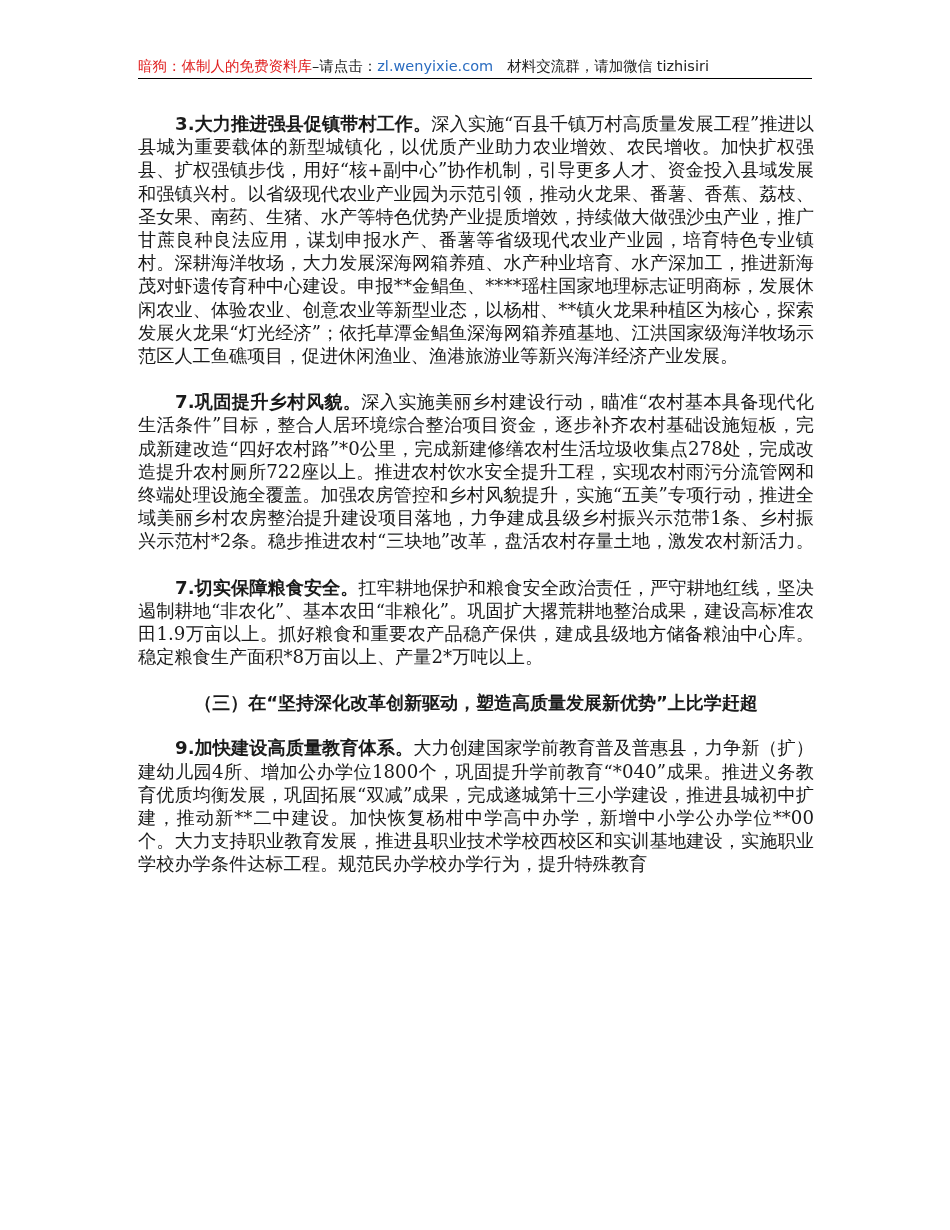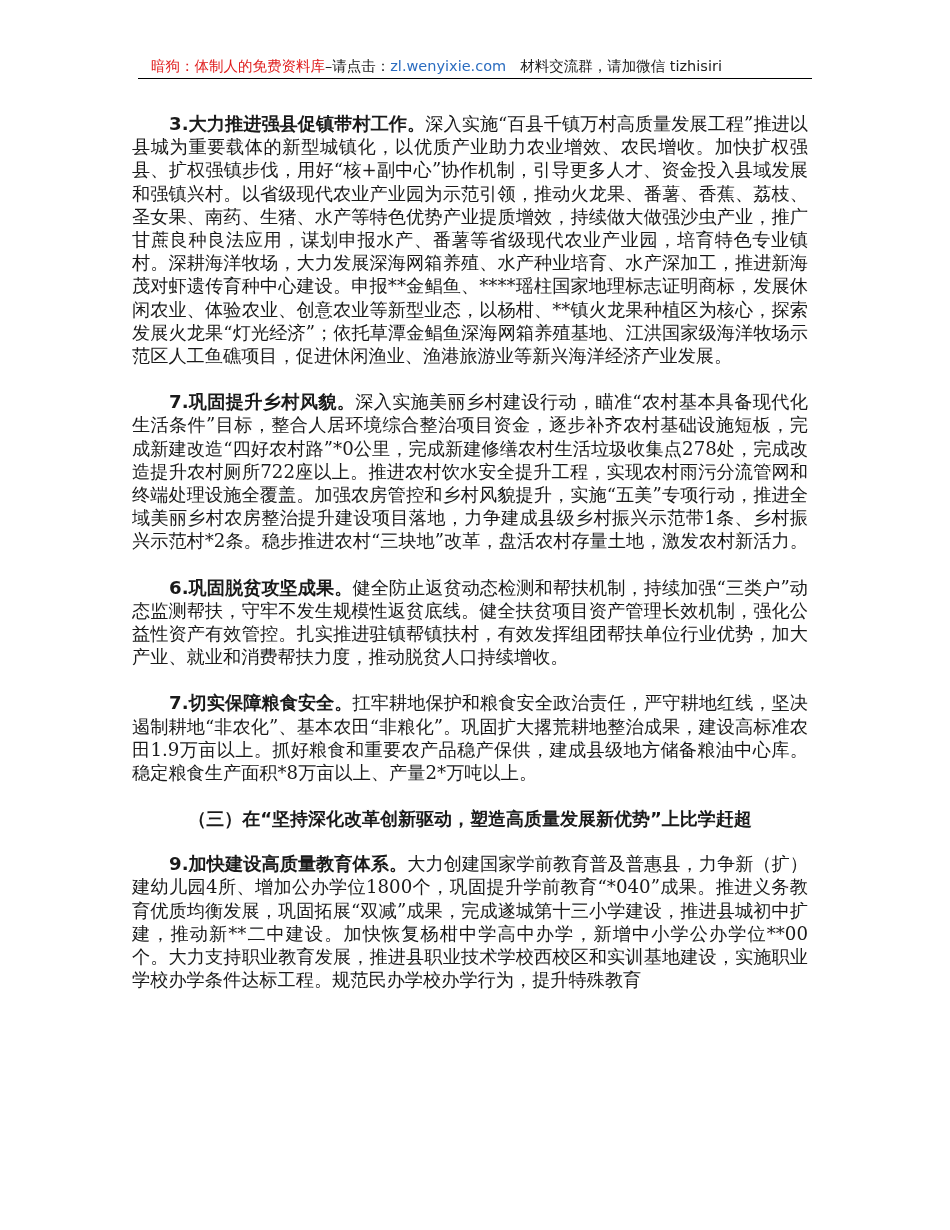--- a/index.html
+++ b/index.html
@@ -1,27 +1,27 @@
 <!DOCTYPE html>
 <html><head>
 <meta charset="utf-8">
 <style>
   html, body { margin: 0; padding: 0; background: #ffffff; }
   body { width: 950px; height: 1230px; position: relative; overflow: hidden; }
   .header {
     position: absolute; left: 138px; top: 56px; width: 674px;
     font-family: "DejaVu Sans", sans-serif; font-size: 14.5px; line-height: 20px;
-    white-space: nowrap; color: #222; margin-left: 13px;
+    white-space: nowrap; color: #222;
   }
   .header .red { color: #e02020; }
   .header .blue { color: #2a6cc0; }
   .header .gap { display: inline-block; width: 14px; }
   .rule { position: absolute; left: 138px; top: 78px; width: 674px; height: 1px; background: #000; }
   .page {
-    position: absolute; left: 132px; top: 112px; width: 676px;
+    position: absolute; left: 138px; top: 112px; width: 676px;
     font-family: "DejaVu Serif", serif; font-size: 18.2px; line-height: 23.2px;
     color: #1a1a1a; text-align: justify;
   }
   .para { margin: 0 0 23px 0; text-indent: 37px; }
   .para b { font-family: "DejaVu Sans", sans-serif; font-weight: bold; }
   .section-heading {
     margin: 15px 0 22px 0; text-align: center;
     font-family: "DejaVu Sans", sans-serif; font-weight: bold; font-size: 18px; line-height: 23px;
   }
 </style>
@@ -34,22 +34,19 @@
 <div class="rule"></div>
 
 <div class="page">
   <p class="para">
     <b>3.大力推进强县促镇带村工作。</b><span>深入实施“百县千镇万村高质量发展工程”推进以县城为重要载体的新型城镇化，以优质产业助力农业增效、农民增收。加快扩权强县、扩权强镇步伐，用好“核+副中心”协作机制，引导更多人才、资金投入县域发展和强镇兴村。以省级现代农业产业园为示范引领，推动火龙果、番薯、香蕉、荔枝、圣女果、南药、生猪、水产等特色优势产业提质增效，持续做大做强沙虫产业，推广甘蔗良种良法应用，谋划申报水产、番薯等省级现代农业产业园，培育特色专业镇村。深耕海洋牧场，大力发展深海网箱养殖、水产种业培育、水产深加工，推进新海茂对虾遗传育种中心建设。申报**金鲳鱼、****瑶柱国家地理标志证明商标，发展休闲农业、体验农业、创意农业等新型业态，以杨柑、**镇火龙果种植区为核心，探索发展火龙果“灯光经济”；依托草潭金鲳鱼深海网箱养殖基地、江洪国家级海洋牧场示范区人工鱼礁项目，促进休闲渔业、渔港旅游业等新兴海洋经济产业发展。</span>
   </p>
   <p class="para">
     <b>7.巩固提升乡村风貌。</b><span>深入实施美丽乡村建设行动，瞄准“农村基本具备现代化生活条件”目标，整合人居环境综合整治项目资金，逐步补齐农村基础设施短板，完成新建改造“四好农村路”*0公里，完成新建修缮农村生活垃圾收集点278处，完成改造提升农村厕所722座以上。推进农村饮水安全提升工程，实现农村雨污分流管网和终端处理设施全覆盖。加强农房管控和乡村风貌提升，实施“五美”专项行动，推进全域美丽乡村农房整治提升建设项目落地，力争建成县级乡村振兴示范带1条、乡村振兴示范村*2条。稳步推进农村“三块地”改革，盘活农村存量土地，激发农村新活力。</span>
   </p>
   <p class="para">
-    <b>6.巩固脱贫攻坚成果。</b><span>健全防止返贫动态检测和帮扶机制，持续加强“三类户”动态监测帮扶，守牢不发生规模性返贫底线。健全扶贫项目资产管理长效机制，强化公益性资产有效管控。扎实推进驻镇帮镇扶村，有效发挥组团帮扶单位行业优势，加大产业、就业和消费帮扶力度，推动脱贫人口持续增收。</span>
-  </p>
-  <p class="para">
     <b>7.切实保障粮食安全。</b><span>扛牢耕地保护和粮食安全政治责任，严守耕地红线，坚决遏制耕地“非农化”、基本农田“非粮化”。巩固扩大撂荒耕地整治成果，建设高标准农田1.9万亩以上。抓好粮食和重要农产品稳产保供，建成县级地方储备粮油中心库。稳定粮食生产面积*8万亩以上、产量2*万吨以上。</span>
   </p>
   <h3 class="section-heading">（三）在“坚持深化改革创新驱动，塑造高质量发展新优势”上比学赶超</h3>
   <p class="para">
     <b>9.加快建设高质量教育体系。</b><span>大力创建国家学前教育普及普惠县，力争新（扩）建幼儿园4所、增加公办学位1800个，巩固提升学前教育“*040”成果。推进义务教育优质均衡发展，巩固拓展“双减”成果，完成遂城第十三小学建设，推进县城初中扩建，推动新**二中建设。加快恢复杨柑中学高中办学，新增中小学公办学位**00个。大力支持职业教育发展，推进县职业技术学校西校区和实训基地建设，实施职业学校办学条件达标工程。规范民办学校办学行为，提升特殊教育</span>
   </p>
 </div>
 
 </body></html>

